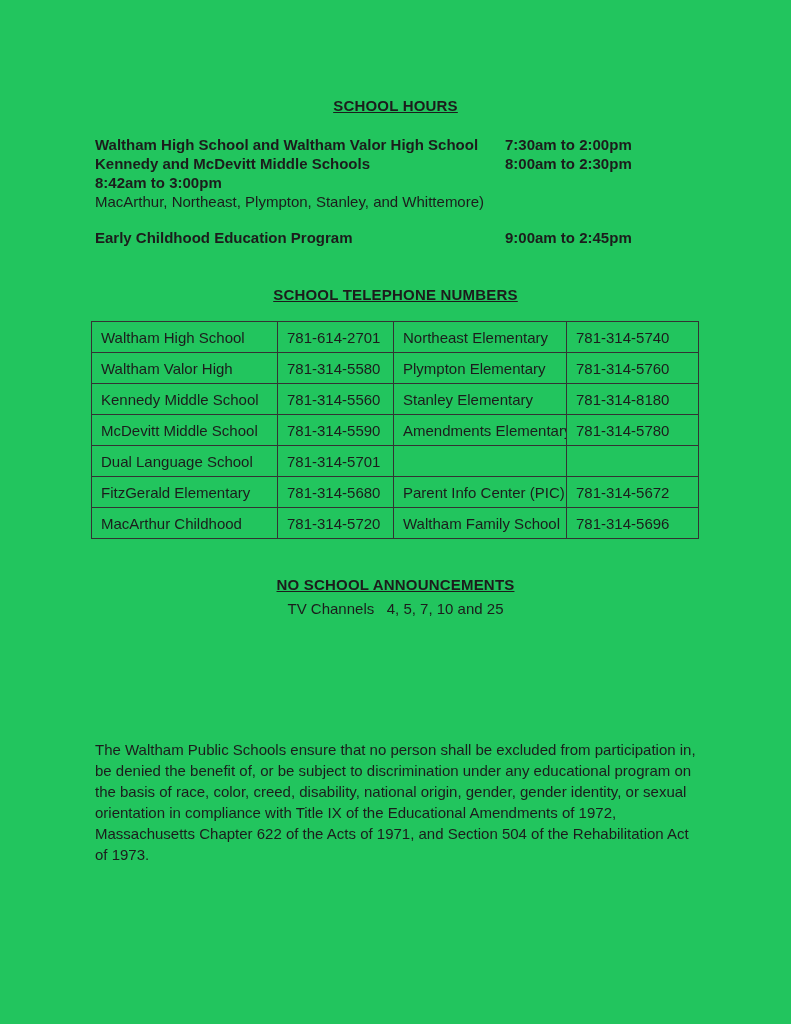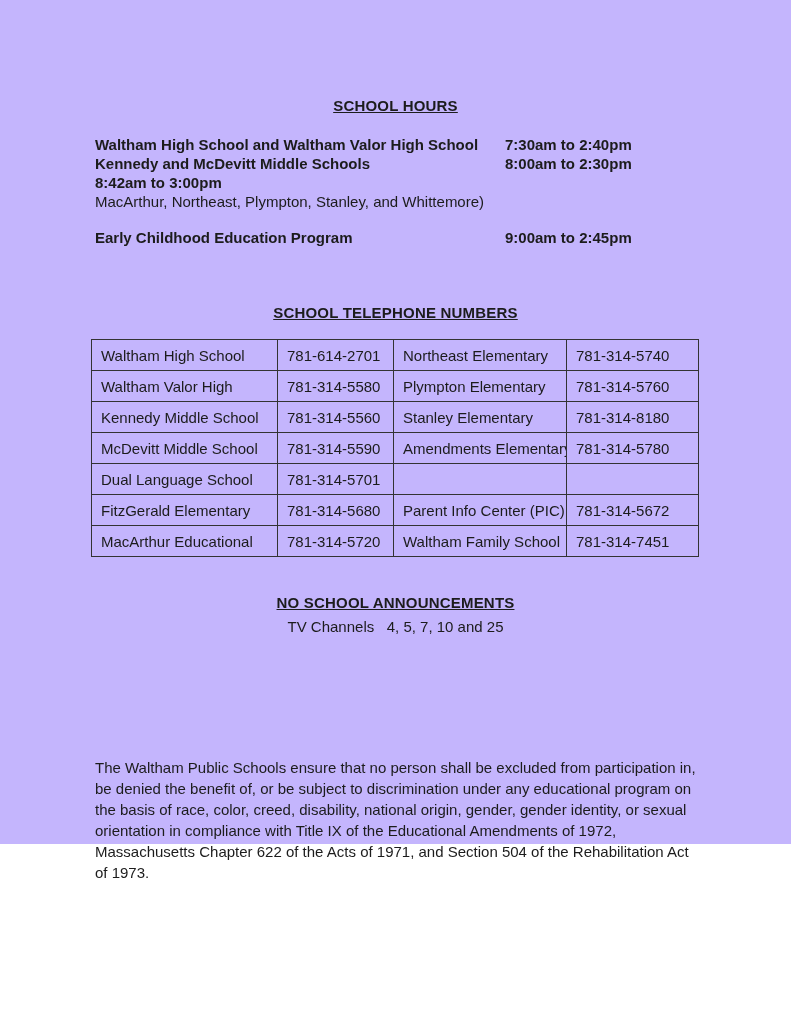--- a/index.html
+++ b/index.html
@@ -3,37 +3,37 @@
 <meta charset="utf-8">
 <style>
   * { margin: 0; padding: 0; box-sizing: border-box; }
   html, body { background: #ffffff; }
   body {
     width: 791px; height: 1024px;
     font-family: "Liberation Sans", "DejaVu Sans", sans-serif;
     color: #1c1c1c;
     overflow: hidden;
   }
-  .page { width: 791px; height: 844px; background: #c4b5fd; }
+  .page { width: 791px; height: 1024px; background: #22c55e; }
 
   .section-title {
     font-size: 15px; font-weight: bold; line-height: 19px;
     text-align: center; text-decoration: underline;
     letter-spacing: 0.2px;
   }
   .hours-title { padding-top: 96px; }
 
   .hours { margin: 20px 0 0 95px; line-height: 19px; font-size: 15px; }
   .hours-row { display: flex; align-items: flex-end; }
   .hours-label { width: 410px; }
   .b { font-weight: bold; }
   .hours-time { font-weight: bold; white-space: nowrap; }
   .hours-spacer { height: 17px; }
 
-  .phones-title { margin-top: 56px; }
+  .phones-title { margin-top: 38px; }
 
   .phone-table {
     margin: 17px 0 0 91px;
     border-collapse: collapse;
     table-layout: fixed;
     width: 607px;
     font-size: 15px;
   }
   .phone-table td {
     border: 1.5px solid #333333;
@@ -66,21 +66,21 @@
 </head>
 <body>
 
 <div class="page">
 
   <div class="section-title hours-title">SCHOOL HOURS</div>
 
   <div class="hours">
     <div class="hours-row">
       <div class="hours-label"><span class="b">Waltham High School and Waltham Valor High School</span><span></span></div>
-      <div class="hours-time">7:30am to 2:40pm</div>
+      <div class="hours-time">7:30am to 2:00pm</div>
     </div>
     <div class="hours-row">
       <div class="hours-label"><span class="b">Kennedy and McDevitt Middle Schools</span><span></span></div>
       <div class="hours-time">8:00am to 2:30pm</div>
     </div>
     <div class="hours-row">
       <div class="hours-time">8:42am to 3:00pm</div>
     </div>
     <div class="hours-row">
       <div class="hours-label"><span class="b"></span><span>MacArthur, Northeast, Plympton, Stanley, and Whittemore)</span></div>
@@ -133,24 +133,24 @@
         <td></td>
         <td></td>
       </tr>
       <tr>
         <td>FitzGerald Elementary</td>
         <td>781-314-5680</td>
         <td>Parent Info Center (PIC)</td>
         <td>781-314-5672</td>
       </tr>
       <tr>
-        <td>MacArthur Educational</td>
+        <td>MacArthur Childhood</td>
         <td>781-314-5720</td>
         <td>Waltham Family School</td>
-        <td>781-314-7451</td>
+        <td>781-314-5696</td>
       </tr>
     </tbody>
   </table>
 
   <div class="section-title ann-title">NO SCHOOL ANNOUNCEMENTS</div>
   <div class="tv-line">TV Channels   4, 5, 7, 10 and 25</div>
 
   <p class="legal">The Waltham Public Schools ensure that no person shall be excluded from participation in, be denied the benefit of, or be subject to discrimination under any educational program on the basis of race, color, creed, disability, national origin, gender, gender identity, or sexual orientation in compliance with Title IX of the Educational Amendments of 1972, Massachusetts Chapter 622 of the Acts of 1971, and Section 504 of the Rehabilitation Act of 1973.</p>
 
 </div>

